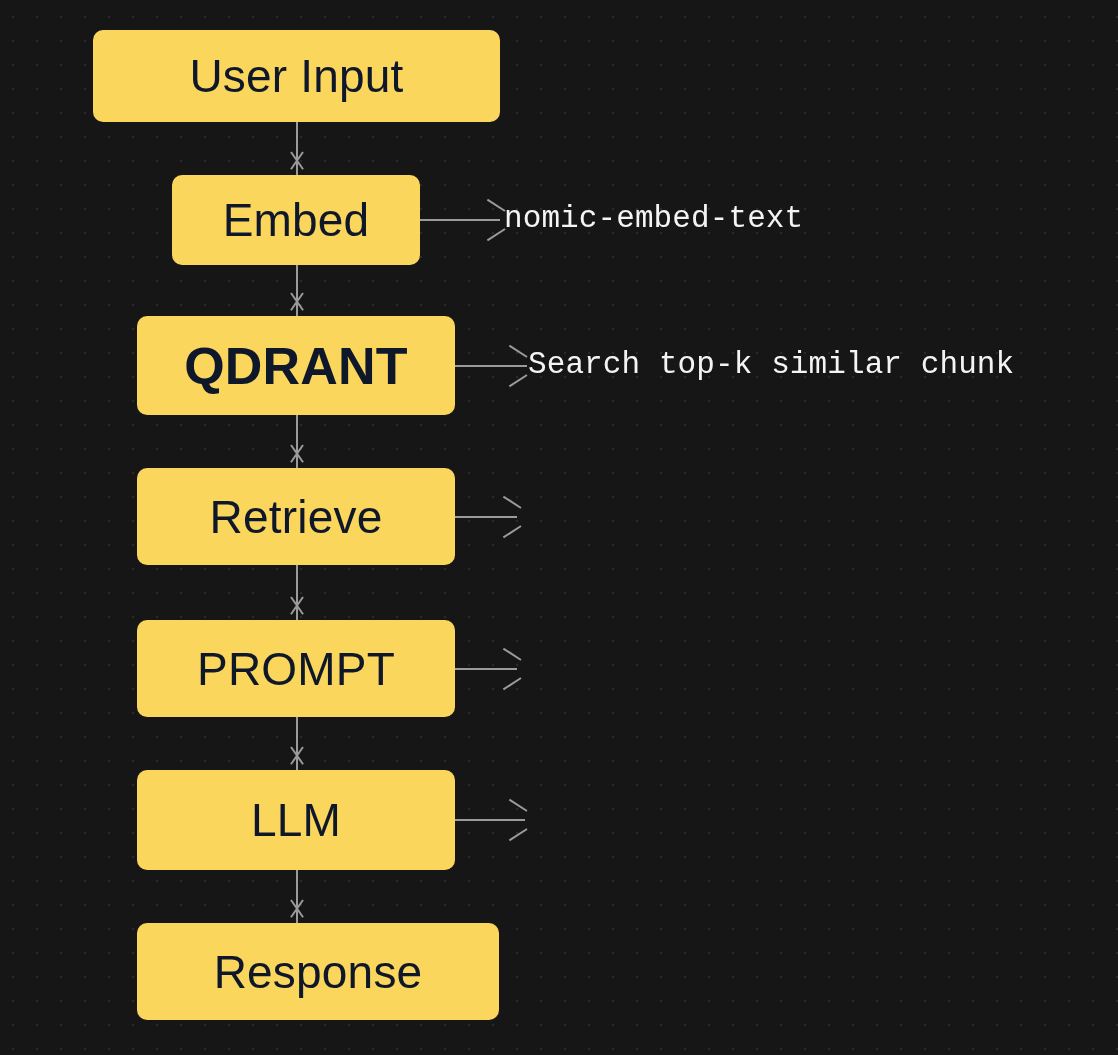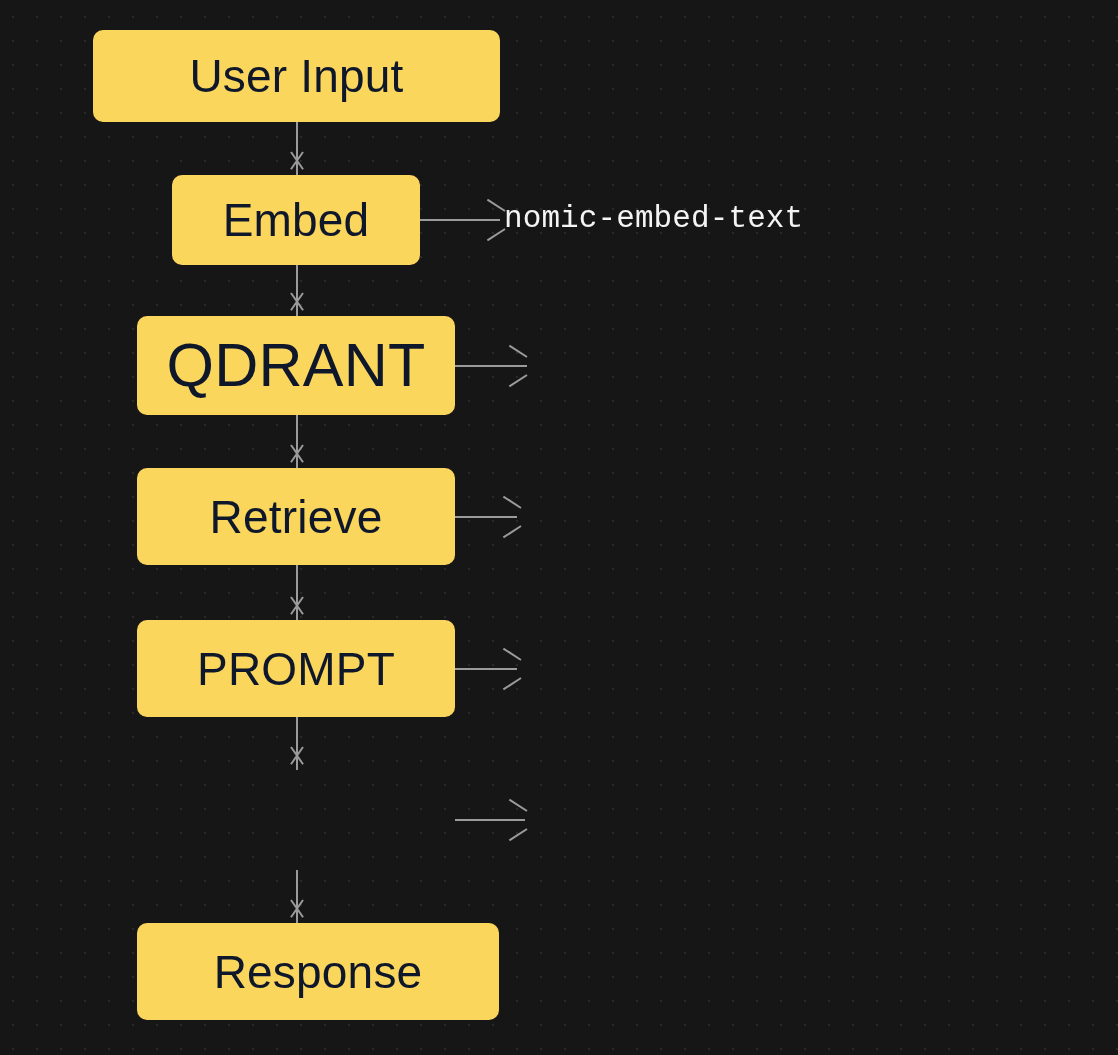--- a/index.html
+++ b/index.html
@@ -116,26 +116,27 @@
     <span>Embed</span>
   </div>
 
   <div class="hline" style="left:420px; top:219px; width:80px;"></div>
   <div class="hchev" style="left:483px; top:209px;"></div>
   <div class="side-label" style="left:504px; top:193px;">nomic-embed-text</div>
 
   <div class="vline" style="left:296px; top:265px; height:51px;"></div>
   <div class="vchev" style="left:286px; top:293px;"></div>
 
-  <div class="node" style="left:137px; top:316px; width:318px; height:99px; font-size:61px;">
+  <div class="node" style="left:137px; top:316px; width:318px; height:99px; font-size:52px;font-weight:bold;">
     <span>QDRANT</span>
   </div>
 
   <div class="hline" style="left:455px; top:365px; width:72px;"></div>
   <div class="hchev" style="left:505px; top:355px;"></div>
+  <div class="side-label" style="left:528px; top:339px;">Search top-k similar chunk</div>
 
   <div class="vline" style="left:296px; top:415px; height:53px;"></div>
   <div class="vchev" style="left:286px; top:445px;"></div>
 
   <div class="node" style="left:137px; top:468px; width:318px; height:97px; font-size:46px;">
     <span>Retrieve</span>
   </div>
 
   <div class="hline" style="left:455px; top:516px; width:62px;"></div>
   <div class="hchev" style="left:499px; top:506px;"></div>
@@ -146,20 +147,23 @@
   <div class="node" style="left:137px; top:620px; width:318px; height:97px; font-size:46px;">
     <span>PROMPT</span>
   </div>
 
   <div class="hline" style="left:455px; top:668px; width:62px;"></div>
   <div class="hchev" style="left:499px; top:658px;"></div>
 
   <div class="vline" style="left:296px; top:717px; height:53px;"></div>
   <div class="vchev" style="left:286px; top:747px;"></div>
 
+  <div class="node" style="left:137px; top:770px; width:318px; height:100px; font-size:46px;">
+    <span>LLM</span>
+  </div>
 
   <div class="hline" style="left:455px; top:819px; width:70px;"></div>
   <div class="hchev" style="left:505px; top:809px;"></div>
 
   <div class="vline" style="left:296px; top:870px; height:53px;"></div>
   <div class="vchev" style="left:286px; top:900px;"></div>
 
   <div class="node" style="left:137px; top:923px; width:362px; height:97px; font-size:46px;">
     <span>Response</span>
   </div>

